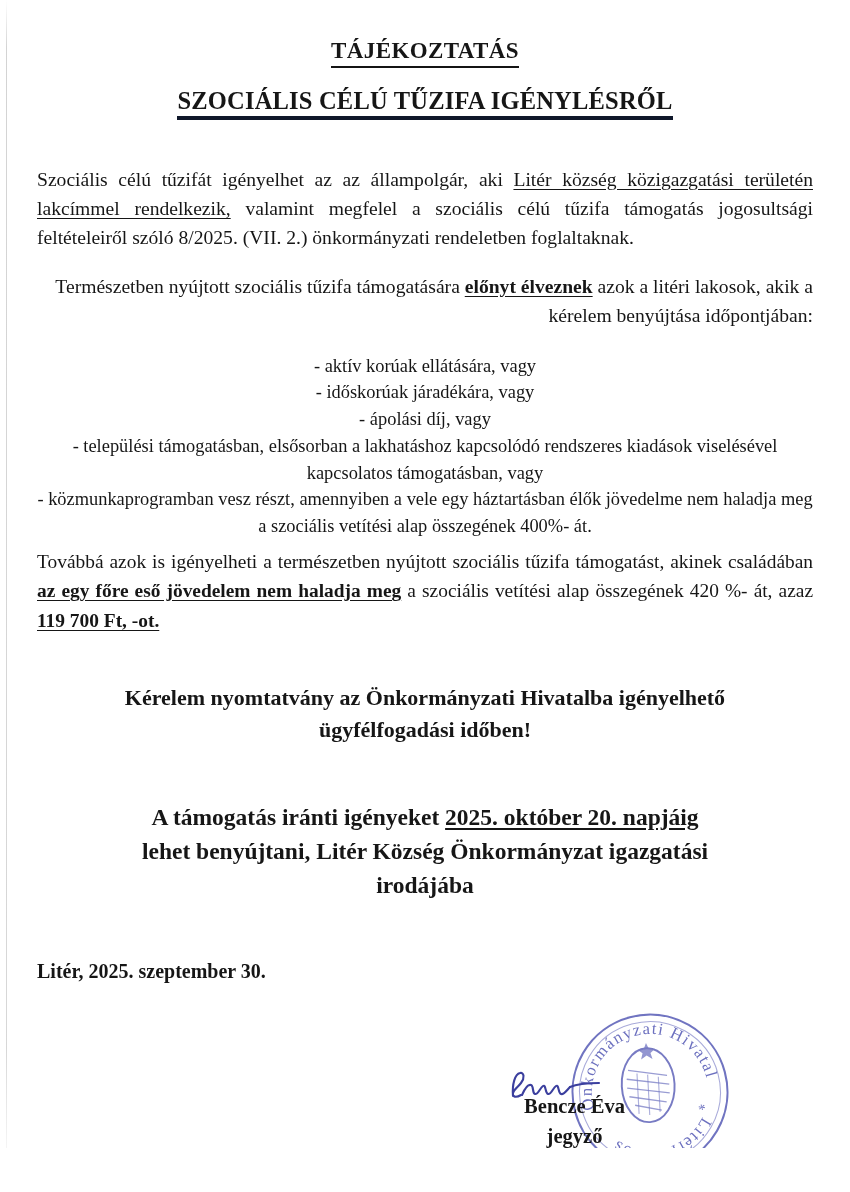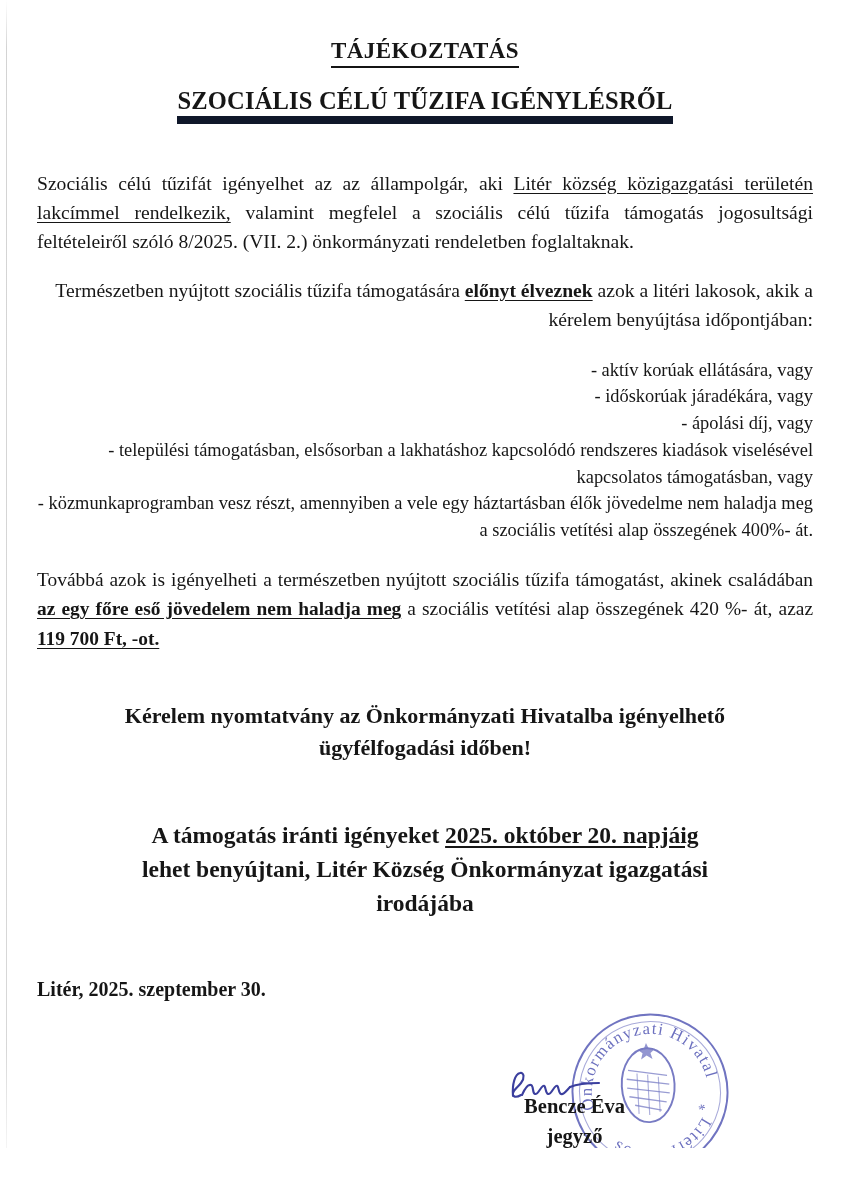--- a/index.html
+++ b/index.html
@@ -58,45 +58,45 @@
   }
   .title-2-wrap {
     margin-top: 19px;
     text-align: center;
   }
   .title-2 {
     font-size: 24.5px;
     font-weight: bold;
     letter-spacing: 0.2px;
     display: inline-block;
-    border-bottom: 8px solid #0f172a;
+    border-bottom: 4px solid #0f172a;
     padding-bottom: 1px;
     line-height: 1.16;
   }
 
   
   .para {
     font-size: 19.6px;
     line-height: 1.49;
     text-align: justify;
     text-justify: inter-word;
   }
   .p-intro { margin-top: 45px; }
   .p-advantage { margin-top: 17px; text-align: right; }
 
   .list {
     margin-top: 22px;
     font-size: 18.4px;
     line-height: 1.455;
-    text-align: right;
+    text-align: center;
   }
   .list .li { white-space: normal; }
 
   .p-further {
-    margin-top: 21px;
+    margin-top: 7px;
     font-size: 19.4px;
     line-height: 1.52;
     text-align: justify;
     text-justify: inter-word;
   }
 
   u, .u { text-decoration: underline; text-underline-offset: 2.5px; }
   .bu { font-weight: bold; text-decoration: underline; text-underline-offset: 2.5px; }
 
   

